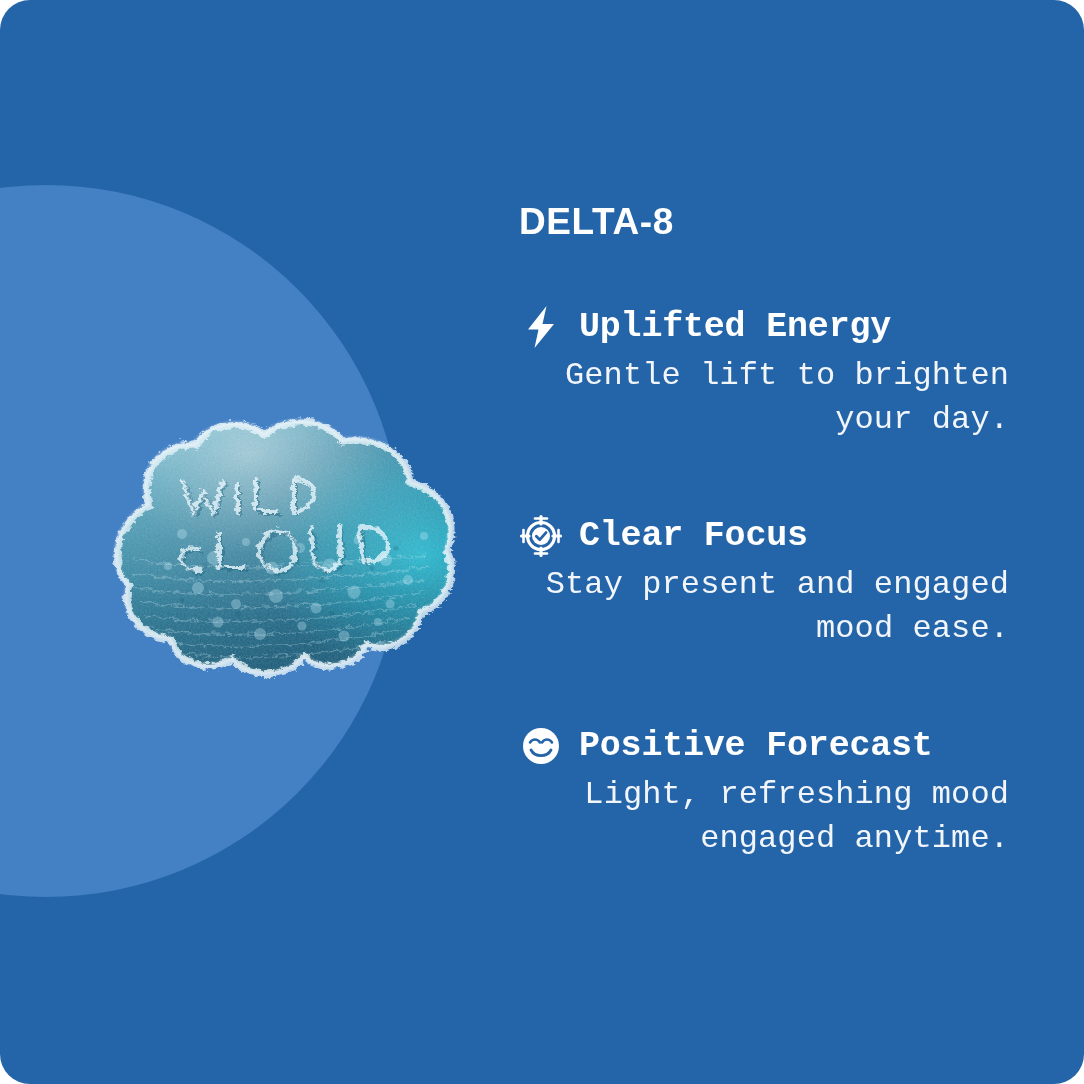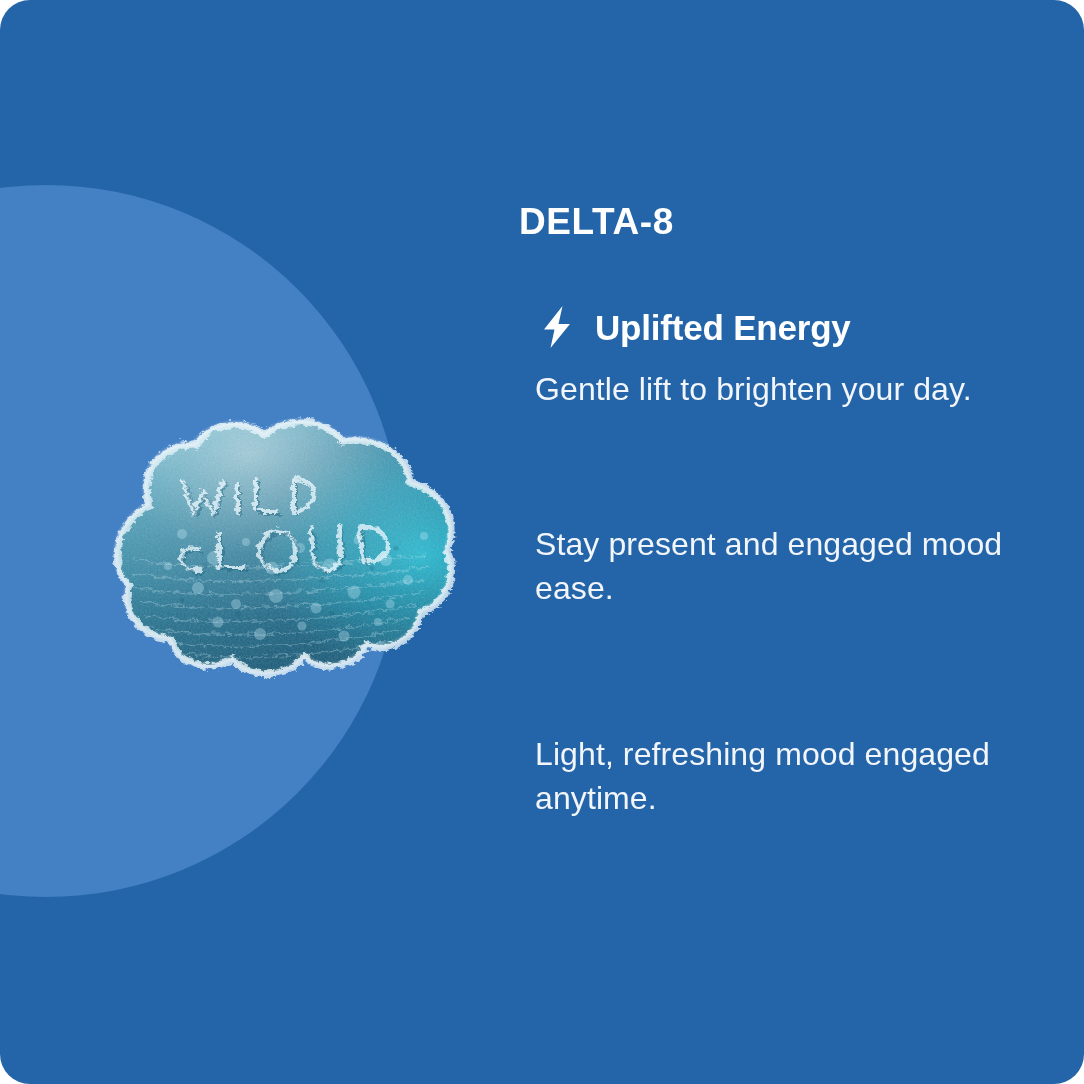--- a/index.html
+++ b/index.html
@@ -57,38 +57,40 @@
     overflow: visible;
   }
 
   
   .content {
     position: absolute;
     left: 519px;
     top: 0;
     width: 520px;
     height: 1084px;
+    text-align: right;
   }
 
   .eyebrow {
     position: absolute;
     top: 203px;
     left: 0;
     font-size: 37px;
     font-weight: 700;
     letter-spacing: 0.6px;
     color: #ffffff;
     line-height: 1;
     white-space: nowrap;
   }
 
   .feature {
     position: absolute;
-    left: 16px;
+    left: 0;
     width: 500px;
+    font-family: Liberation Mono, monospace;
   }
   .feature-1 { top: 300px; }
   .feature-2 { top: 509px; }
   .feature-3 { top: 719px; }
 
   .feature-head {
     display: flex;
     align-items: center;
     gap: 16px;
     height: 54px;
@@ -106,21 +108,20 @@
   .feature-title {
     font-size: 35px;
     font-weight: 700;
     color: #ffffff;
     line-height: 1;
     letter-spacing: -0.2px;
     white-space: nowrap;
   }
 
   .feature-desc {
-    margin-top: 14px;
     font-size: 32px;
     font-weight: 400;
     color: #f2f6fb;
     line-height: 1.36;
     letter-spacing: 0.1px;
     max-width: 490px;
   }
 </style>
 </head>
 <body>
@@ -318,21 +319,60 @@
           <svg width="40" height="44" viewBox="0 0 40 44" xmlns="http://www.w3.org/2000/svg">
             <path d="M25.5 1 L7 24.5 L17.5 24.5 L13.5 43 L33 19 L21.5 19 Z" fill="#ffffff"></path>
           </svg>
         </span>
         <span class="feature-title">Uplifted Energy</span>
       </div>
       <div class="feature-desc">Gentle lift to brighten your day.</div>
     </div>
 
     <div class="feature feature-2">
+      <div class="feature-head">
+        <span class="feature-icon">
+          <svg width="44" height="44" viewBox="0 0 44 44" xmlns="http://www.w3.org/2000/svg">
+
+            <circle cx="22" cy="22" r="13.5" fill="none" stroke="#ffffff" stroke-width="3.2"></circle>
+
+            <g stroke="#ffffff" stroke-width="3.2" stroke-linecap="round">
+              <line x1="22" y1="2.5" x2="22" y2="10"></line>
+              <line x1="22" y1="34" x2="22" y2="41.5"></line>
+              <line x1="2.5" y1="22" x2="10" y2="22"></line>
+              <line x1="34" y1="22" x2="41.5" y2="22"></line>
+            </g>
+
+            <g stroke="#ffffff" stroke-width="2.6" stroke-linecap="round">
+              <line x1="16" y1="4.5" x2="28" y2="4.5"></line>
+              <line x1="16" y1="39.5" x2="28" y2="39.5"></line>
+              <line x1="4.5" y1="16" x2="4.5" y2="28"></line>
+              <line x1="39.5" y1="16" x2="39.5" y2="28"></line>
+            </g>
+
+            <circle cx="22" cy="22" r="9" fill="#ffffff"></circle>
+            <path d="M17.3 22.2 L20.8 25.7 L27 18.6" fill="none" stroke="#2464a8" stroke-width="2.8" stroke-linecap="round" stroke-linejoin="round"></path>
+          </svg>
+        </span>
+        <span class="feature-title">Clear Focus</span>
+      </div>
       <div class="feature-desc">Stay present and engaged mood ease.</div>
     </div>
 
     <div class="feature feature-3">
+      <div class="feature-head">
+        <span class="feature-icon">
+          <svg width="44" height="44" viewBox="0 0 44 44" xmlns="http://www.w3.org/2000/svg">
+            <circle cx="22" cy="22" r="18" fill="#ffffff"></circle>
+
+            <path d="M11 18.5 C13.5 14.5 18.5 14.5 21 18.5" fill="none" stroke="#2464a8" stroke-width="2.6" stroke-linecap="round"></path>
+            <path d="M23 18.5 C25.5 14.5 30.5 14.5 33 18.5" fill="none" stroke="#2464a8" stroke-width="2.6" stroke-linecap="round"></path>
+
+            <path d="M12 26 C16 33.5 28 33.5 32 26" fill="none" stroke="#2464a8" stroke-width="2.8" stroke-linecap="round"></path>
+          </svg>
+        </span>
+        <span class="feature-title">Positive Forecast</span>
+      </div>
       <div class="feature-desc">Light, refreshing mood engaged anytime.</div>
     </div>
 
   </div>
 </div>
 
 </body></html>

